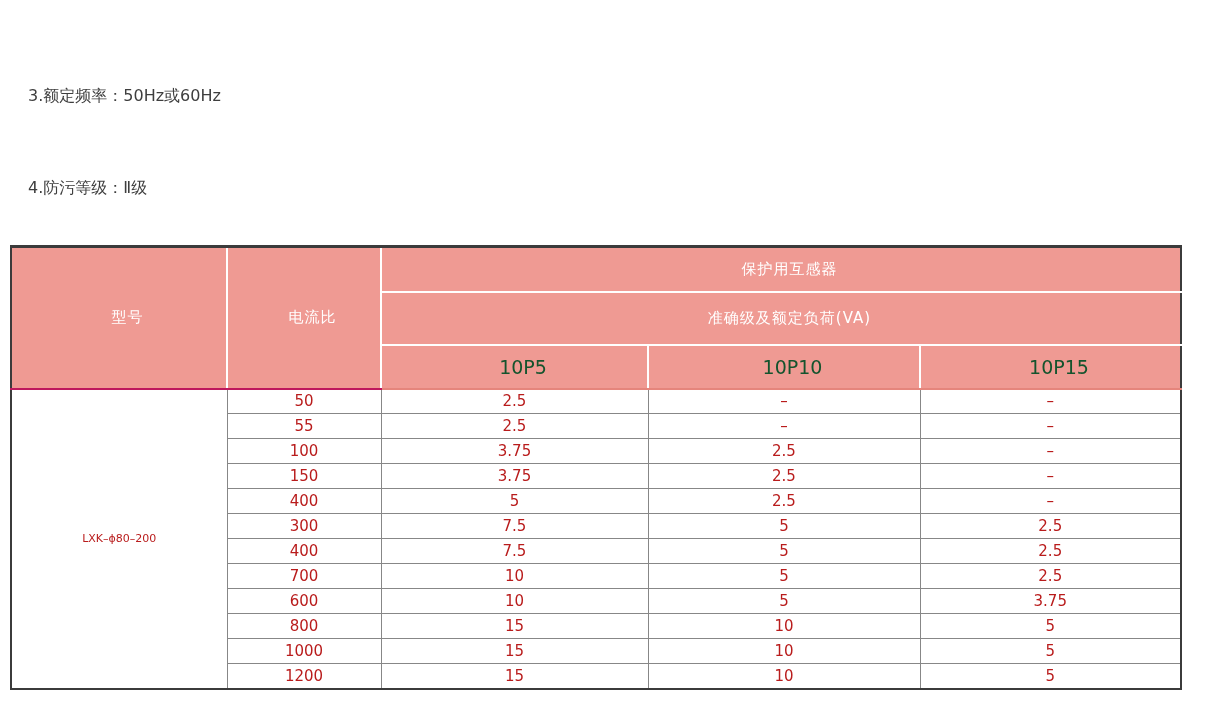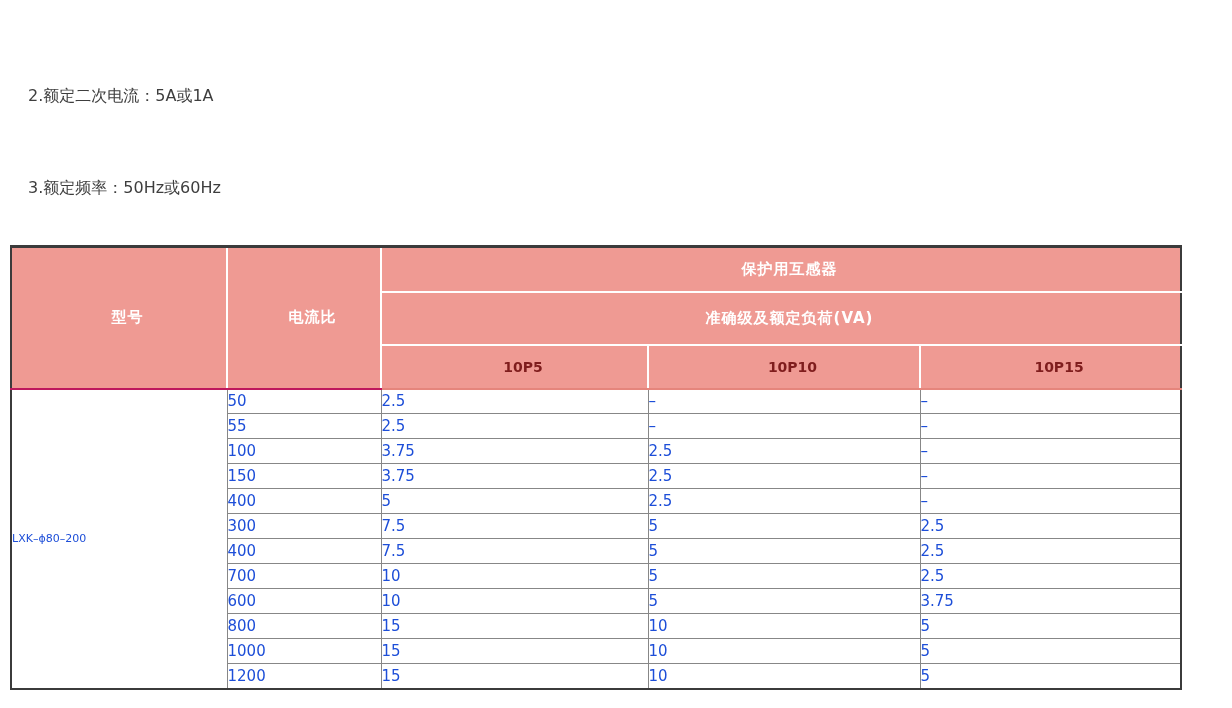--- a/index.html
+++ b/index.html
@@ -29,57 +29,57 @@
     table-layout: fixed;
     border-collapse: collapse;
     border-top: 3px solid #3b3b3b;
     border-bottom: 2px solid #3b3b3b;
     border-left: 2px solid #3b3b3b;
     border-right: 2px solid #3b3b3b;
   }
   .spec-table th {
     background: #ef9a93;
     color: #ffffff;
-    font-weight: bold;
+    font-weight: normal;
     font-size: 15px;
     letter-spacing: 1px;
     border: 2px solid #ffffff;
     text-align: center;
     vertical-align: middle;
     padding-left: 17px;
   }
   .spec-table tr.hrow-1 th { height: 45px; border-top: none; }
   .spec-table tr.hrow-2 th { height: 53px; }
   .spec-table tr.hrow-3 th {
     height: 44px;
-    color: #7f1d1d;
-    font-size: 14px;
+    color: #14532d;
+    font-size: 19px;
     letter-spacing: 0;
     border-bottom: 2px solid #e5857c;
   }
   .spec-table th.h-left  { border-left: none; }
   .spec-table th.h-right { border-right: none; }
   .spec-table th.h-span  { border-bottom: 2px solid #be185d; }
   .spec-table td {
     border: 1px solid #878787;
+    text-align: center;
     vertical-align: middle;
     height: 25px;
     font-size: 15px;
-    color: #1d4ed8;
+    color: #b91c1c;
     background: #ffffff;
     padding: 0;
   }
   .spec-table td.model-cell { border-left: none; font-size: 11px; }
   .spec-table td.col-last   { border-right: none; }
 </style>
 </head>
 <body>
 
 <div class="spec-list">
-  <div>2.额定二次电流：5A或1A</div>
   <div>3.额定频率：50Hz或60Hz</div>
   <div>4.防污等级：Ⅱ级</div>
   <div>5.环境温度：最低温度-5℃，最高温度+40℃，日均温度不过超过30℃</div>
   <div>6.海拔高度：≤1000米</div>
   <div>7.产品标准：GB/T20840.1  GB/T20840.2</div>
 </div>
 
 <div class="table-wrap">
   <table class="spec-table">
     <colgroup>

